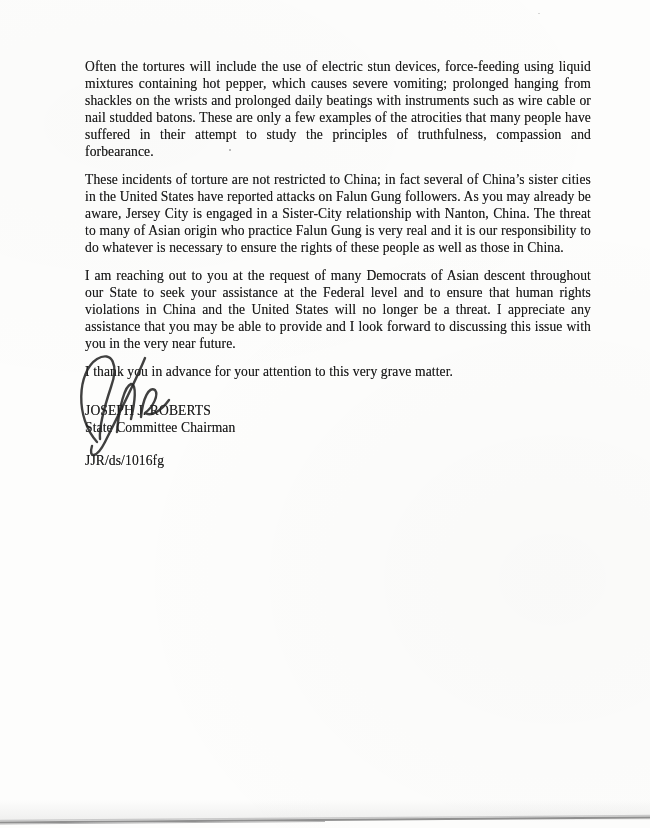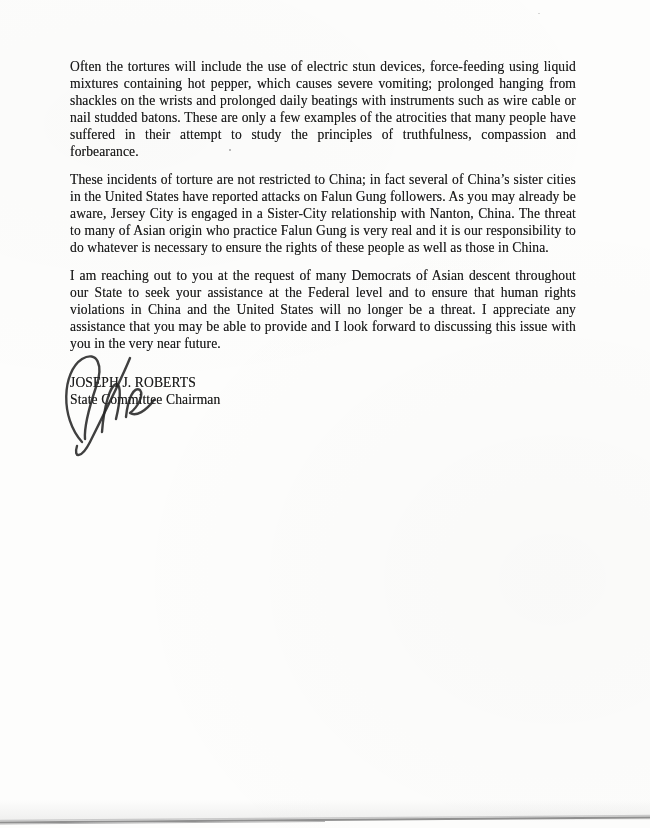--- a/index.html
+++ b/index.html
@@ -14,21 +14,21 @@
     background:
       radial-gradient(ellipse 900px 500px at 20% 15%, rgba(0,0,0,0.012), transparent 60%),
       radial-gradient(ellipse 700px 600px at 85% 70%, rgba(0,0,0,0.015), transparent 65%),
       #fdfdfc;
     overflow: hidden;
     font-family: "Liberation Serif", "DejaVu Serif", serif;
     color: #1c1c1c;
   }
   .letter-body {
     position: absolute;
-    left: 70px;
+    left: 85px;
     top: 58px;
     width: 506px;
   }
   .letter-body p {
     margin: 0;
     font-size: 13.6px;
     line-height: 17px;
     letter-spacing: 0.1px;
     text-shadow: 0 0 0.4px rgba(20,20,20,0.55);
   }
@@ -90,25 +90,27 @@
 </style>
 </head>
 <body>
 
 <div class="scan-page">
 
   <div class="letter-body">
     <p class="para">Often the tortures will include the use of electric stun devices, force-feeding using liquid mixtures containing hot pepper, which causes severe vomiting;  prolonged hanging from shackles on the wrists and prolonged daily beatings with instruments such as wire cable or nail studded batons. These are only a few examples of the atrocities that many people have suffered in their attempt to study the principles of truthfulness, compassion and forbearance.</p>
     <p class="para">These incidents of torture are not restricted to China;  in fact several of China’s sister cities in the United States have reported attacks on Falun Gung followers.  As you may already be aware, Jersey City is engaged in a Sister-City relationship with Nanton, China. The threat to many of Asian origin who practice Falun Gung is very real and it is our responsibility to do whatever is necessary to ensure the rights of these people as well as those in China.</p>
     <p class="para">I am reaching out to you at the request of many Democrats of Asian descent throughout our State to seek  your assistance at the Federal level and to ensure that human rights violations in China and the United States will no longer be a threat.  I appreciate any assistance that you may be able to provide and I look forward to discussing this issue with you in the very near future.</p>
+    <p class="para para-last">I thank you in advance for your attention to this very grave matter.</p>
 
 
     <p class="signer-name">JOSEPH J. ROBERTS</p>
     <p class="signer-title">State Committee Chairman</p>
 
+    <p class="ref-line">JJR/ds/1016fg</p>
 
     <svg class="signature-svg" width="140" height="120" viewBox="0 0 140 120" aria-hidden="true">
 
       <path d="M 32,96 C 10,72 12,26 32,13 C 47,4 54,19 46,41 C 38,65 34,81 35,93"></path>
 
       <path d="M 52,86 C 54,60 60,40 66,38 C 72,38 70,56 66,73"></path>
 
       <path d="M 76,71 C 78,52 84,40 90,44 C 94,49 88,61 80,67 C 86,71 96,65 104,54"></path>
 
       <path d="M 80,12 C 72,32 52,72 40,96 C 32,112 23,113 27,100"></path>

